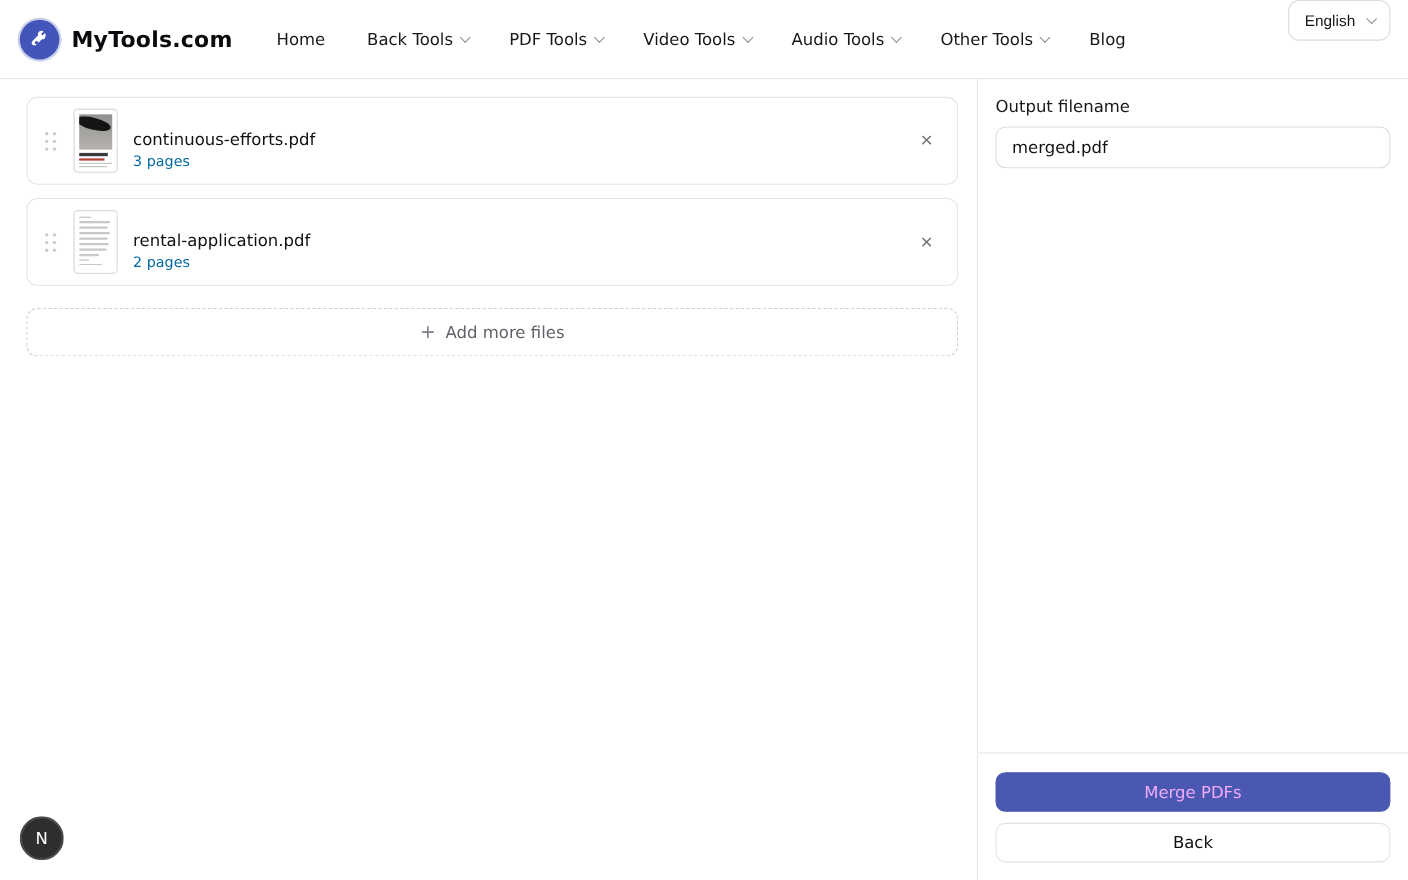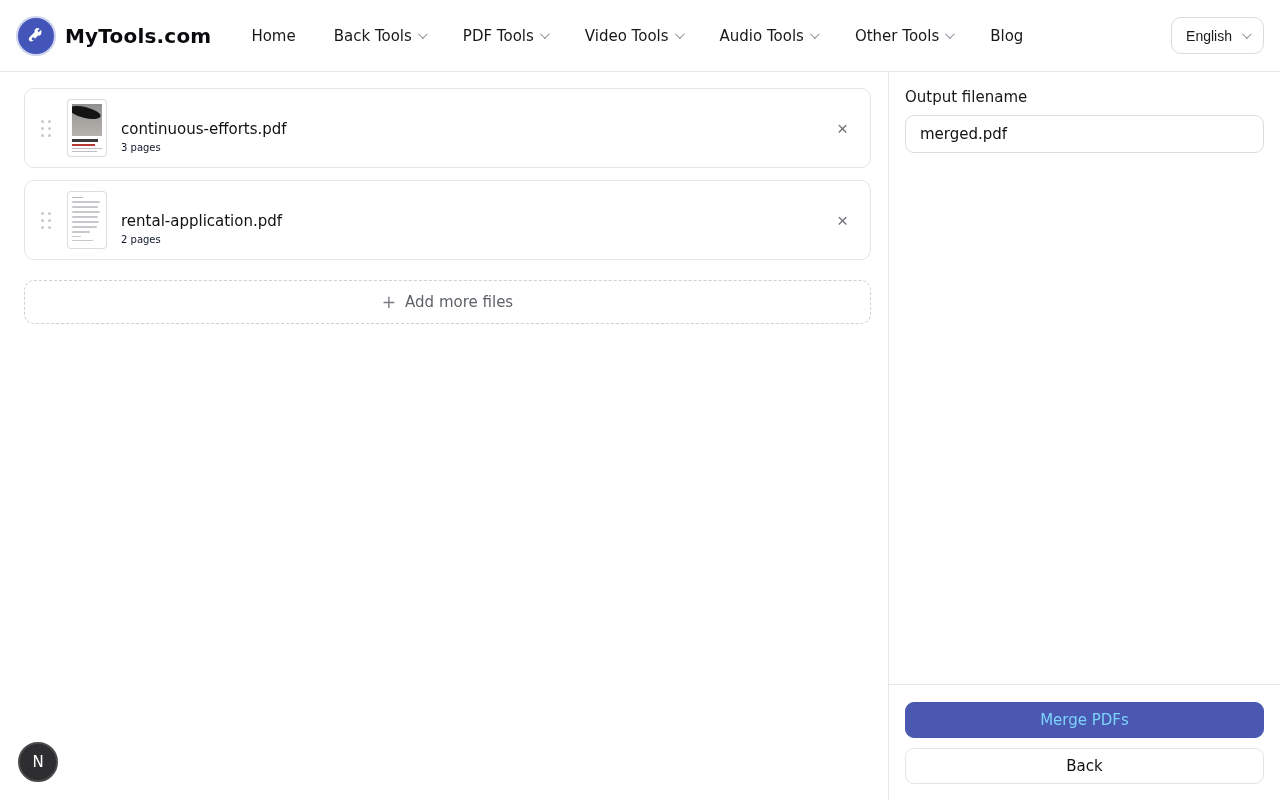--- a/index.html
+++ b/index.html
@@ -1,19 +1,19 @@
 <!DOCTYPE html>
 <html><head>
 <meta charset="utf-8">
 <style>
   * { margin:0; padding:0; box-sizing:border-box; }
   html,body { width:1280px; height:800px; background:#ffffff; font-family:"DejaVu Sans","Liberation Sans",sans-serif; color:#111827; overflow:hidden; }
 
   
-  .header { height:72px; display:flex; align-items:center; padding:0 16px; border-bottom:1px solid #e7e7e9; background:#fff; }
+  .header { height:72px; display:flex; padding:0 16px; border-bottom:1px solid #e7e7e9; background:#fff; }
   .brand { display:flex; align-items:center; gap:9px; cursor:pointer; }
   .logo-ring { width:40px; height:40px; border-radius:50%; background:#ccd2ee; display:flex; align-items:center; justify-content:center; }
   .logo-disc { width:36px; height:36px; border-radius:50%; background:#4355b8; display:flex; align-items:center; justify-content:center; }
   .brand-name { font-size:20px; font-weight:bold; color:#0b0b0f; letter-spacing:0.2px; }
   .nav { display:flex; align-items:center; margin-left:40px; gap:38px; }
   .nav-item { display:flex; align-items:center; gap:6px; font-size:15px; color:#18181b; cursor:pointer; white-space:nowrap; }
   .chev { width:7px; height:7px; border-right:1.6px solid #8b8f98; border-bottom:1.6px solid #8b8f98; transform:rotate(45deg) translateY(-2px); display:inline-block; }
   .lang-btn { margin-left:auto; display:flex; align-items:center; gap:10px; border:1px solid #dcdcde; border-radius:10px; background:#fff; padding:8px 14px; font-size:14px; color:#18181b; cursor:pointer; height:37px; }
 
   
@@ -39,34 +39,34 @@
   .thumb-lines i:nth-child(3){ width:88%; }
   .thumb-lines i:nth-child(4){ width:92%; }
   .thumb-lines i:nth-child(5){ width:85%; }
   .thumb-lines i:nth-child(6){ width:90%; }
   .thumb-lines i:nth-child(7){ width:82%; }
   .thumb-lines i:nth-child(8){ width:60%; }
   .thumb-lines i:nth-child(9){ width:30%; height:1px; }
   .thumb-lines i:nth-child(10){ width:70%; height:1px; }
   .file-meta { display:flex; flex-direction:column; gap:4px;margin-top:16px; }
   .file-name { font-size:15px; color:#101114; }
-  .file-pages { font-size:10px; color:#0f172a; }
+  .file-pages { font-size:13px; color:#0369a1; }
   .close-btn { margin-left:auto; background:none; border:none; font-size:19px; line-height:1; color:#6f7277; cursor:pointer; padding:4px; }
 
   
   .add-more { margin-top:20px; height:44px; width:100%; border:1px dashed #cfcfd4; border-radius:10px; background:#fff; color:#5f6368; font-size:15px; display:flex; align-items:center; justify-content:center; gap:9px; cursor:pointer; font-family:inherit; }
   .plus-glyph { font-size:17px; color:#7a7d83; }
 
   
   .out-label { font-size:15px; color:#17181b; margin-bottom:9px; }
   .out-input { width:100%; height:38px; border:1px solid #dbdde2; border-radius:9px; padding:0 14px; font-size:15px; color:#101114; font-family:inherit; outline:none; }
   .spacer { flex:1 1 auto; }
   .panel-divider { border:none; border-top:1px solid #e7e7e9; margin:0 -16px 0 -16px; }
   .btn { width:100%; height:36px; border-radius:9px; font-size:15px; font-family:inherit; cursor:pointer; display:flex; align-items:center; justify-content:center; }
-  .btn-merge { background:#4a58b1; border:1px solid #4a58b1; color:#7dd3fc; margin-top:17px; }
+  .btn-merge { background:#4a58b1; border:1px solid #4a58b1; color:#f0abfc; margin-top:17px; }
   .btn-back { background:#ffffff; border:1px solid #e4e4e7; color:#101114; margin-top:10px; }
 
   
   .avatar { position:fixed; left:18px; bottom:18px; width:40px; height:40px; border-radius:50%; background:#2e2e30; border:2px solid #4a4a4c; color:#fff; font-size:15px; display:flex; align-items:center; justify-content:center; cursor:pointer; }
 </style>
 </head>
 <body>
 
 <header class="header">
   <div class="brand">

